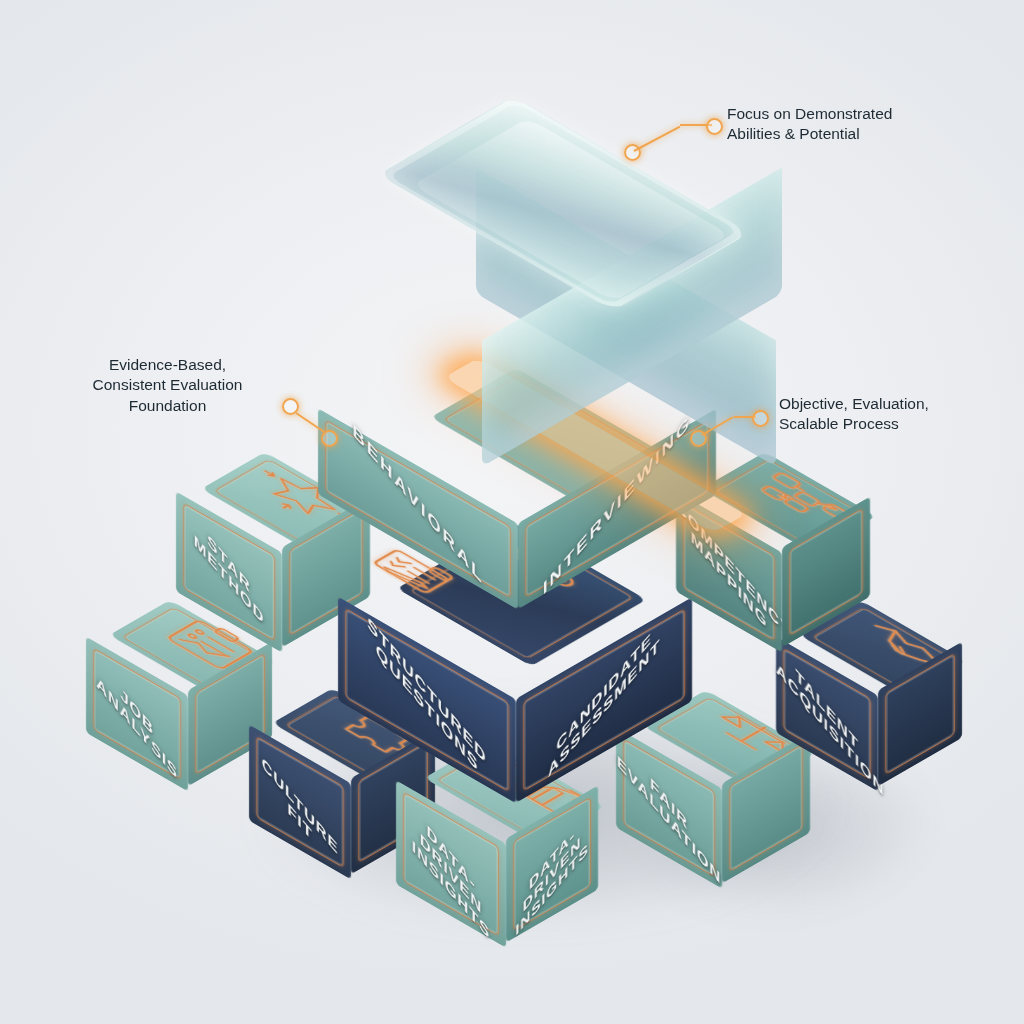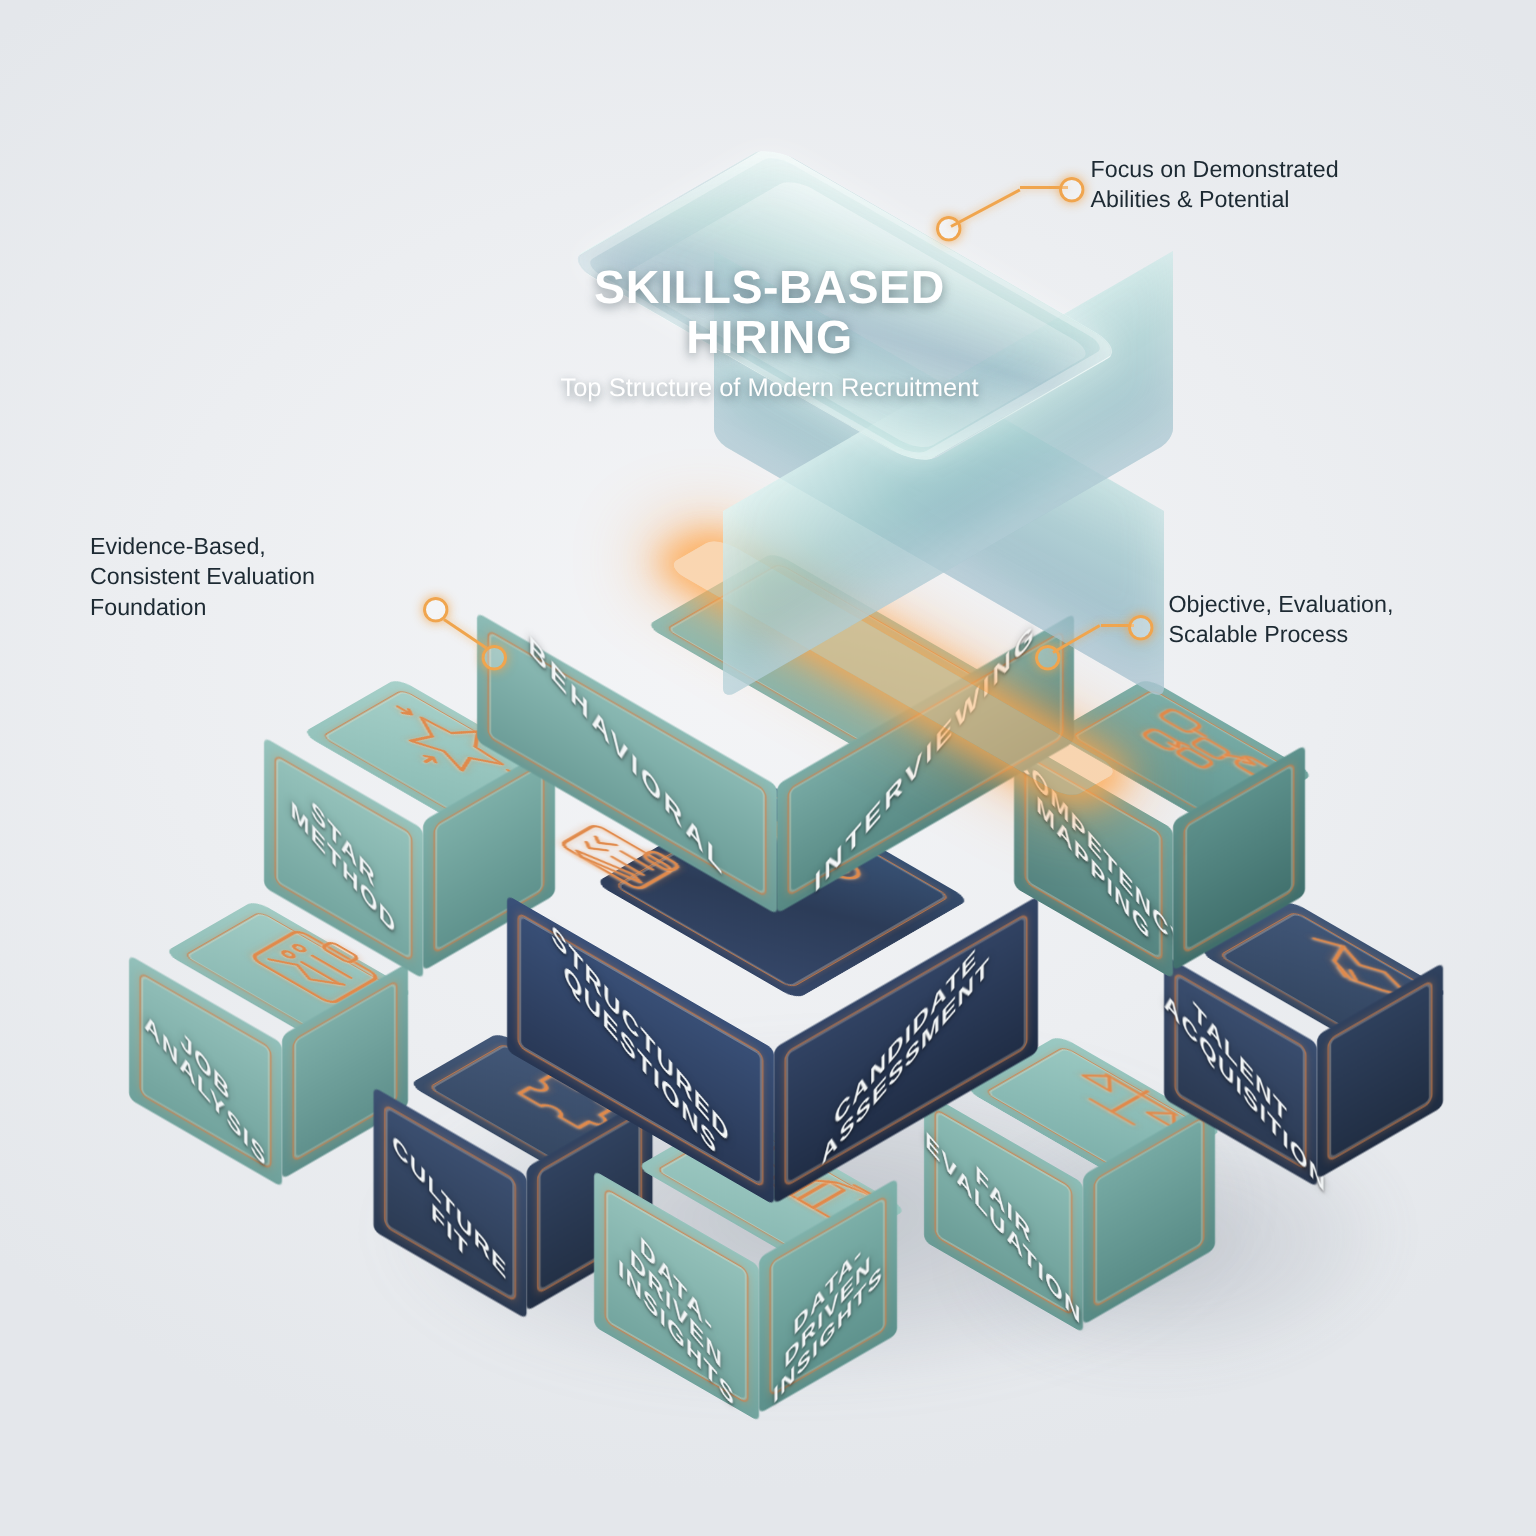--- a/index.html
+++ b/index.html
@@ -335,42 +335,36 @@
       <div class="lbl right-face" style="left:0;right:0;top:30px;font-size:17px;letter-spacing:2px;">INTERVIEWING</div>
     </div>
   </div>
 
   <div class="glass-wrap">
     <div class="glass-glow"></div>
     <div class="glass-body"></div>
     <div class="glass-body r"></div>
     <div class="glass-top"></div>
     <div class="glass-hi"></div>
-    <div class="glass-text">
-      <div class="t1">SKILLS-BASED</div>
-      <div class="t1">HIRING</div>
-      <div class="t2">Top Structure of
-Modern Recruitment</div>
-    </div>
   </div>
 
   <div>
     <div class="node" style="left:624px;top:144px;"></div>
     <div class="lead" style="left:634px;top:150px;width:52px;transform:rotate(-28deg);"></div>
     <div class="lead" style="left:680px;top:124px;width:32px;"></div>
     <div class="node" style="left:706px;top:118px;"></div>
     <div class="callout" style="left:727px;top:104px;width:280px;">Focus on Demonstrated
 Abilities &amp; Potential</div>
   </div>
 
   <div>
     <div class="node" style="left:321px;top:430px;"></div>
     <div class="lead" style="left:296px;top:412px;width:34px;transform:rotate(34deg);"></div>
     <div class="node" style="left:282px;top:398px;"></div>
-    <div class="callout" style="left:60px;top:355px;width:215px;text-align:left;">Evidence-Based,
+    <div class="callout" style="left:60px;top:355px;width:215px;text-align:center;">Evidence-Based,
 Consistent Evaluation
 Foundation</div>
   </div>
 
   <div>
     <div class="node" style="left:690px;top:430px;"></div>
     <div class="lead" style="left:702px;top:434px;width:36px;transform:rotate(-30deg);"></div>
     <div class="lead" style="left:734px;top:416px;width:22px;"></div>
     <div class="node" style="left:752px;top:410px;"></div>
     <div class="callout" style="left:779px;top:394px;width:240px;">Objective, Evaluation,

